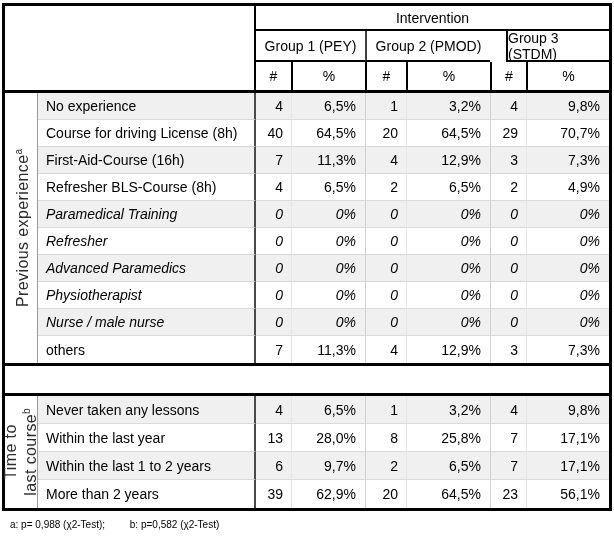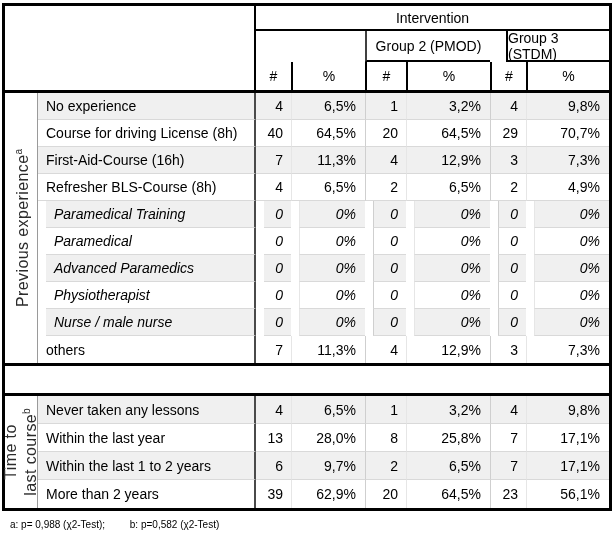--- a/index.html
+++ b/index.html
@@ -46,21 +46,21 @@
     white-space:nowrap;text-align:center;font-size:16px;letter-spacing:0.4px;
     color:#2b2b2b;line-height:16px;
   }
   .rl-inner sup{font-size:10px;letter-spacing:0;}
   .trow{display:contents;}
   .trow>div{
     display:flex;align-items:center;box-sizing:border-box;font-size:14px;
     border-bottom:1px solid #d9d9d9;background:#fff;
   }
   .trow.stripe>div{background:#f0f0f0;}
-  .trow.it>div{font-style:italic;margin-left:8px;}
+  .trow.it>div{font-style:italic;}
   .trow.lastrow>div{border-bottom:none;}
   .cat{justify-content:flex-start;padding-left:8px;border-left:2px solid #4a4a4a;margin-left:-0px;}
   .sect .cat{border-left:none;}
   .trow .cat{border-right:2px solid #4a4a4a;}
   .num{justify-content:flex-end;padding-right:8px;}
   .pct{justify-content:flex-end;padding-right:9px;border-left:1px solid #e6e6e6;}
   .grp{border-left:1px solid #cfcfcf;}
   
   #footnote{
     position:absolute;left:10px;top:519px;font-size:10px;white-space:nowrap;
@@ -69,20 +69,21 @@
 </style>
 </head>
 <body>
 
 <div id="canvas">
   <div id="tbl">
 
     <div class="hdr">
       <div class="h-empty"></div>
       <div class="h-intervention">Intervention</div>
+      <div class="h-g1">Group 1 (PEY)</div>
       <div class="h-g2">Group 2 (PMOD)</div>
       <div class="h-g3">Group 3 (STDM)</div>
       <div class="h-sub">#</div>
       <div class="h-sub bl">%</div>
       <div class="h-sub bl">#</div>
       <div class="h-sub bl">%</div>
       <div class="h-sub bl">#</div>
       <div class="h-sub bl">%</div>
     </div>
 
@@ -135,21 +136,21 @@
         <div class="cat">Paramedical Training</div>
         <div class="num">0</div>
         <div class="pct">0%</div>
         <div class="num grp">0</div>
         <div class="pct">0%</div>
         <div class="num grp">0</div>
         <div class="pct">0%</div>
       </div>
 
       <div class="trow it">
-        <div class="cat">Paramedical</div>
+        <div class="cat">Refresher</div>
         <div class="num">0</div>
         <div class="pct">0%</div>
         <div class="num grp">0</div>
         <div class="pct">0%</div>
         <div class="num grp">0</div>
         <div class="pct">0%</div>
       </div>
 
       <div class="trow stripe it">
         <div class="cat">Advanced Paramedics</div>

